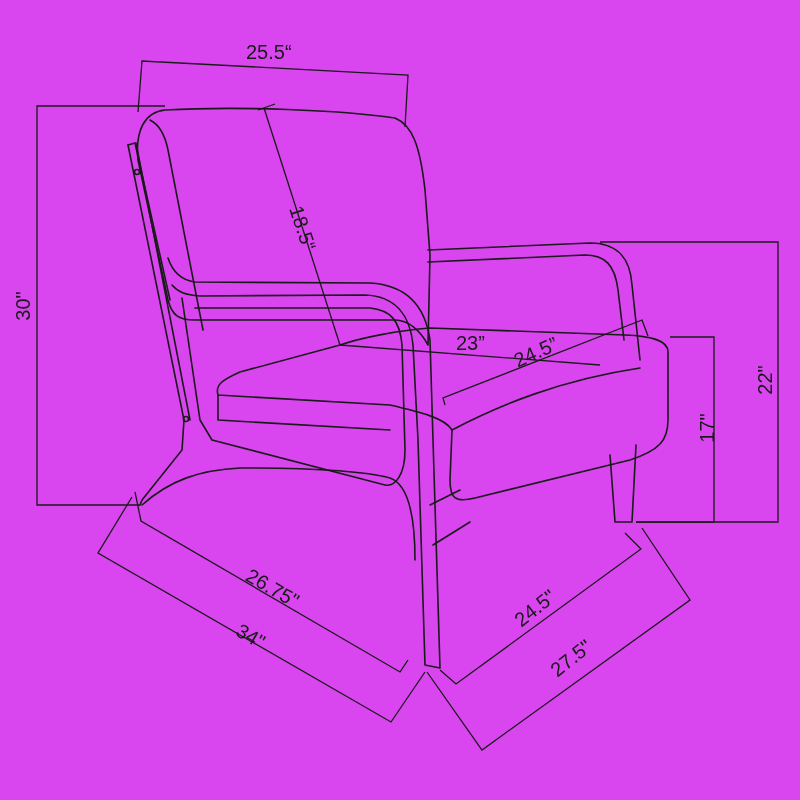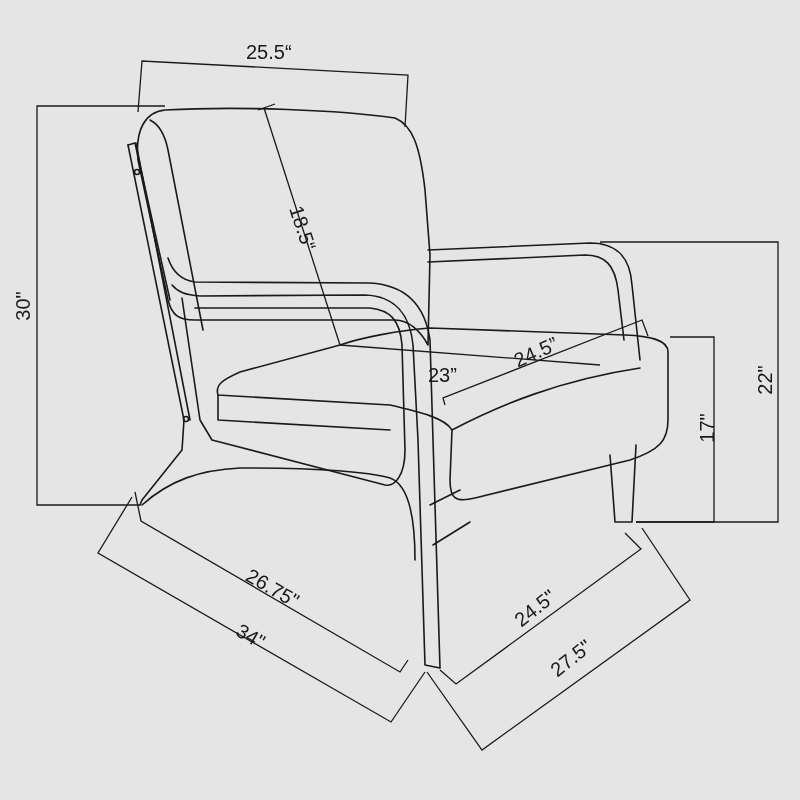--- a/index.html
+++ b/index.html
@@ -1,17 +1,17 @@
 <!DOCTYPE html>
 <html><head>
 <meta charset="utf-8">
 <style>
   html, body { margin:0; padding:0; background:#ffffff; }
   body { width:800px; height:800px; overflow:hidden; font-family:"Liberation Sans", sans-serif; }
-  #stage { position:relative; width:800px; height:800px; background:#e5e5e5; }
+  #stage { position:relative; width:800px; height:800px; background:#d946ef; }
   svg { position:absolute; left:0; top:0; }
   .ln { fill:none; stroke:#1a1a1a; stroke-width:1.6; stroke-linecap:round; stroke-linejoin:round; }
   .dim { fill:none; stroke:#1a1a1a; stroke-width:1.3; }
   .lbl { position:absolute; font-family:"Liberation Sans", sans-serif; font-size:20px; color:#1a1a1a; white-space:nowrap; transform-origin:center center; line-height:1; }
 </style>
 </head>
 <body>
 
 <div id="stage">
   <svg width="800" height="800" viewBox="0 0 800 800">
@@ -67,21 +67,21 @@
 
       <path class="ln" d="M610,455 L615,522 L632,522 L636,445"></path>
       <path class="ln" d="M430,505 L460,490"></path>
       <path class="ln" d="M433,545 L470,522"></path>
     </g>
   </svg>
 
   <div class="lbl" style="left:246px;top:42px;">25.5“</div>
   <div class="lbl" style="left:280px;top:218px;transform:rotate(72deg);">18.5“</div>
   <div class="lbl" style="left:8px;top:296px;transform:rotate(-90deg);">30"</div>
-  <div class="lbl" style="left:428px;top:333px;margin-top:32px;">23”</div>
+  <div class="lbl" style="left:456px;top:333px;">23”</div>
   <div class="lbl" style="left:513px;top:342px;transform:rotate(-24deg);">24.5”</div>
   <div class="lbl" style="left:750px;top:370px;transform:rotate(-90deg);">22"</div>
   <div class="lbl" style="left:692px;top:418px;transform:rotate(-90deg);">17"</div>
   <div class="lbl" style="left:244px;top:578px;transform:rotate(30deg);">26.75"</div>
   <div class="lbl" style="left:236px;top:626px;transform:rotate(30deg);">34"</div>
   <div class="lbl" style="left:512px;top:598px;transform:rotate(-38deg);">24.5"</div>
   <div class="lbl" style="left:548px;top:648px;transform:rotate(-38deg);">27.5"</div>
 </div>
 
 </body></html>

